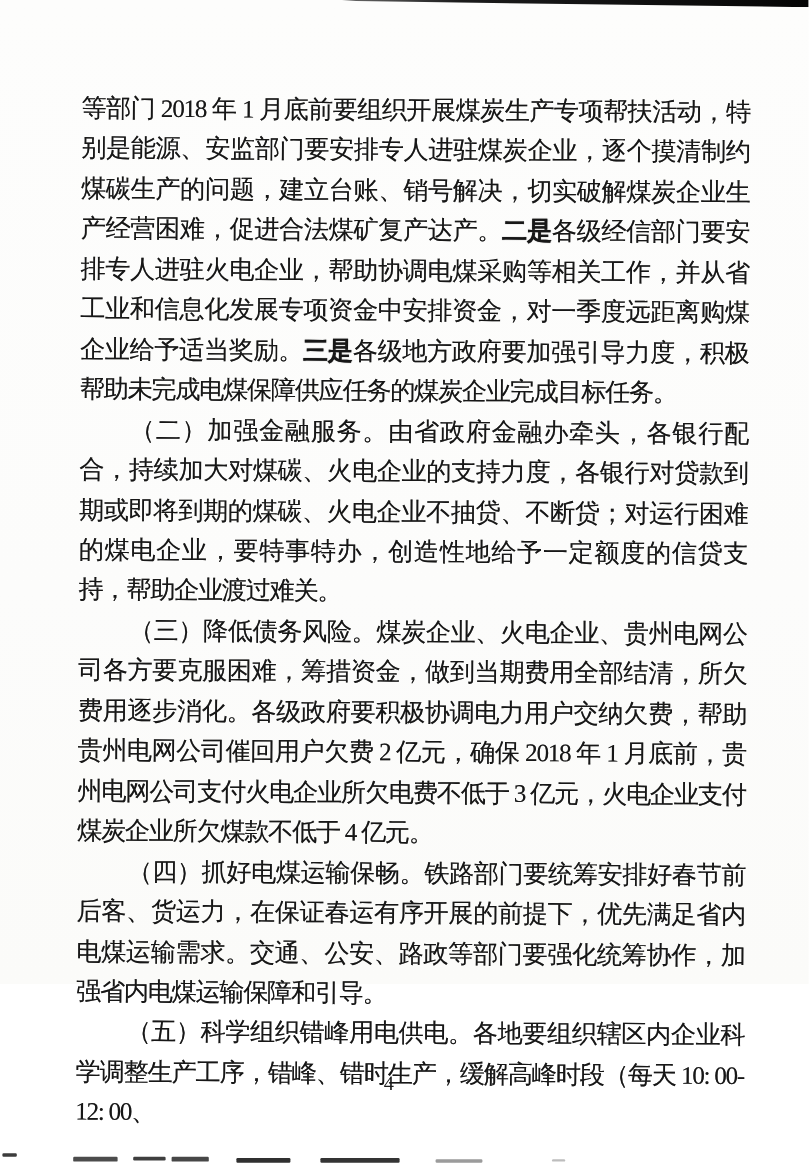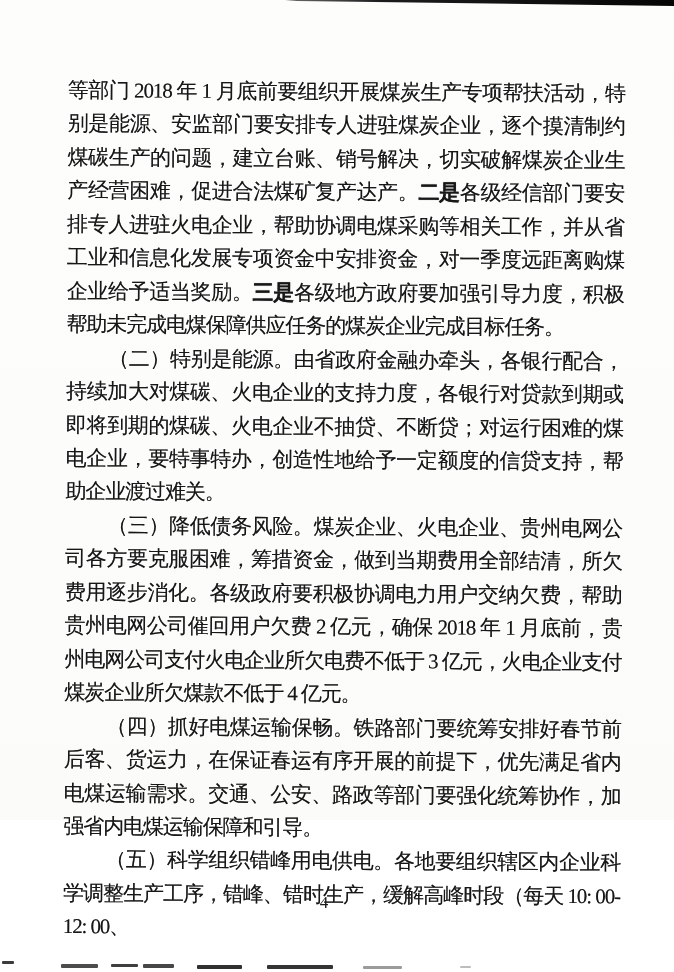--- a/index.html
+++ b/index.html
@@ -78,21 +78,21 @@
 </style>
 </head>
 <body>
 
 <div class="sheet">
 
   <div class="scan-wedge"></div>
 
   <div class="content">
       <p class="para"><span class="">等部门 2018 年 1 月底前要组织开展煤炭生产专项帮扶活动，特别是能源、安监部门要安排专人进驻煤炭企业，逐个摸清制约煤碳生产的问题，建立台账、销号解决，切实破解煤炭企业生产经营困难，促进合法煤矿复产达产。</span><span class="bold">二是</span><span class="">各级经信部门要安排专人进驻火电企业，帮助协调电煤采购等相关工作，并从省工业和信息化发展专项资金中安排资金，对一季度远距离购煤企业给予适当奖励。</span><span class="bold">三是</span><span class="">各级地方政府要加强引导力度，积极帮助未完成电煤保障供应任务的煤炭企业完成目标任务。</span></p>
-      <p class="para indent"><span class="">（二）特别是能源。由省政府金融办牵头，各银行配合，持续加大对煤碳、火电企业的支持力度，各银行对贷款到期或即将到期的煤碳、火电企业不抽贷、不断贷；对运行困难的煤电企业，要特事特办，创造性地给予一定额度的信贷支持，帮助企业渡过难关。</span></p>
+      <p class="para indent"><span class="">（二）加强金融服务。由省政府金融办牵头，各银行配合，持续加大对煤碳、火电企业的支持力度，各银行对贷款到期或即将到期的煤碳、火电企业不抽贷、不断贷；对运行困难的煤电企业，要特事特办，创造性地给予一定额度的信贷支持，帮助企业渡过难关。</span></p>
       <p class="para indent"><span class="">（三）降低债务风险。煤炭企业、火电企业、贵州电网公司各方要克服困难，筹措资金，做到当期费用全部结清，所欠费用逐步消化。各级政府要积极协调电力用户交纳欠费，帮助贵州电网公司催回用户欠费 2 亿元，确保 2018 年 1 月底前，贵州电网公司支付火电企业所欠电费不低于 3 亿元，火电企业支付煤炭企业所欠煤款不低于 4 亿元。</span></p>
       <p class="para indent"><span class="">（四）抓好电煤运输保畅。铁路部门要统筹安排好春节前后客、货运力，在保证春运有序开展的前提下，优先满足省内电煤运输需求。交通、公安、路政等部门要强化统筹协作，加强省内电煤运输保障和引导。</span></p>
       <p class="para indent"><span class="">（五）科学组织错峰用电供电。各地要组织辖区内企业科学调整生产工序，错峰、错时生产，缓解高峰时段（每天 10: 00-12: 00、</span></p>
     </div>
 
   <div class="page-number">4</div>
 
   <div class="artifact a1"></div>
   <div class="artifact a2"></div>
   <div class="artifact a3"></div>

